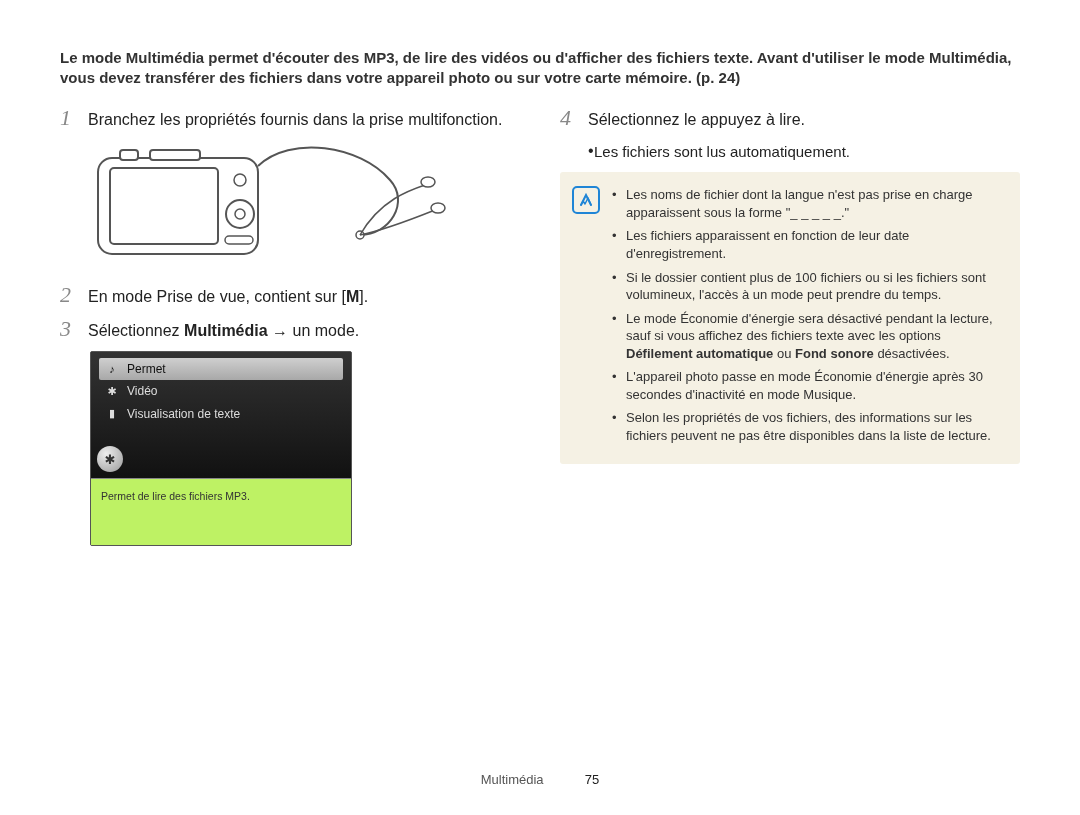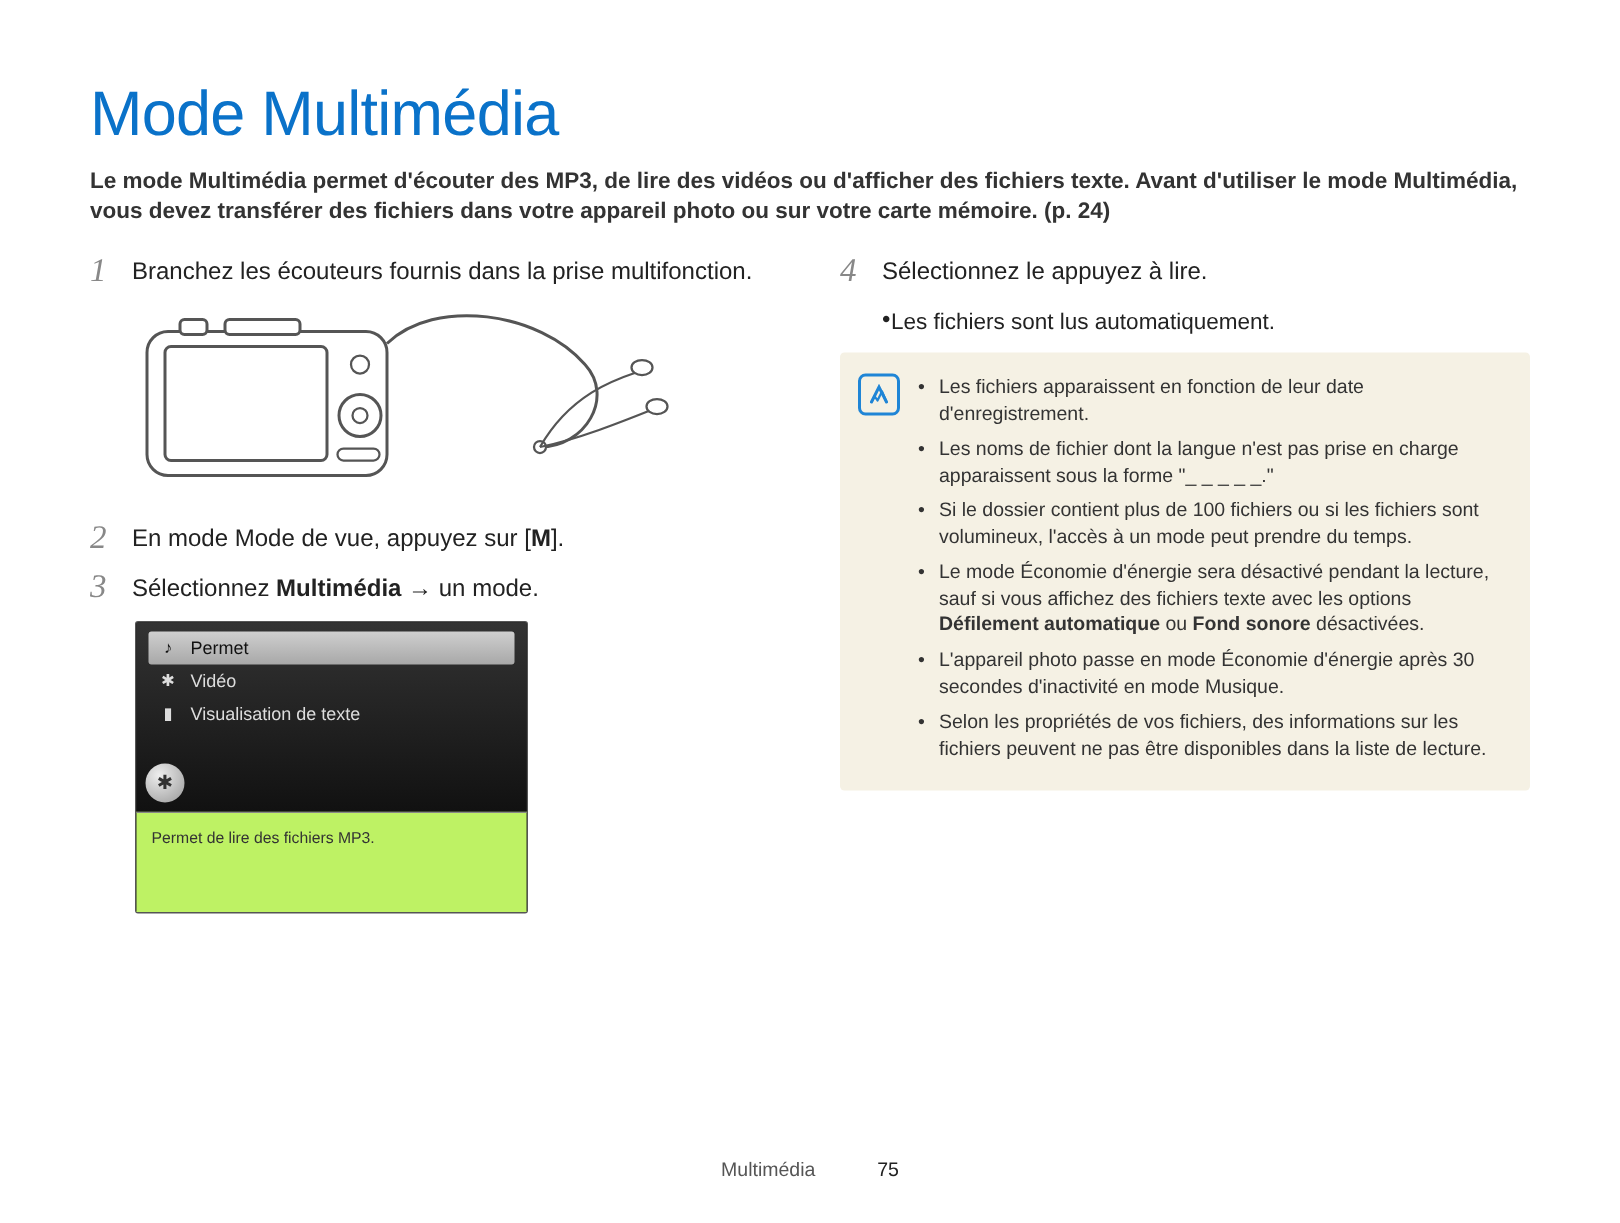--- a/index.html
+++ b/index.html
@@ -197,30 +197,29 @@
   .footer .pagenum {
     color: #222;
     margin-left: 34px;
   }
 </style>
 </head>
 <body>
 
 <div class="page">
 
-  <h1 class="title">Mode Multimédia</h1>
   <div class="intro">Le mode Multimédia permet d'écouter des MP3, de lire des vidéos ou d'afficher des fichiers texte. Avant d'utiliser le mode Multimédia, vous devez transférer des fichiers dans votre appareil photo ou sur votre carte mémoire. (p. 24)</div>
 
   <div class="columns">
 
     <div class="col">
 
       <div class="step">
         <div class="step-num">1</div>
-        <div class="step-text">Branchez les écouteurs fournis dans la prise multifonction.</div>
+        <div class="step-text">Branchez les propriétés fournis dans la prise multifonction.</div>
       </div>
 
       <div class="camera-diag">
         <svg viewBox="0 0 360 130" width="360" height="130">
 
           <rect x="8" y="18" width="160" height="96" rx="14" ry="14" fill="#fff" stroke="#555" stroke-width="2"></rect>
 
           <rect x="30" y="10" width="18" height="10" rx="3" fill="#fff" stroke="#555" stroke-width="2"></rect>
           <rect x="60" y="10" width="50" height="10" rx="3" fill="#fff" stroke="#555" stroke-width="2"></rect>
 
@@ -239,21 +238,21 @@
           <path d="M270 95 C 295 90, 325 78, 345 70" fill="none" stroke="#555" stroke-width="1.5"></path>
 
           <ellipse cx="338" cy="42" rx="7" ry="5" fill="#fff" stroke="#555" stroke-width="1.5"></ellipse>
           <ellipse cx="348" cy="68" rx="7" ry="5" fill="#fff" stroke="#555" stroke-width="1.5"></ellipse>
         </svg>
       </div>
 
       <div class="step">
         <div class="step-num">2</div>
         <div class="step-text">
-          <span>En mode Mode de vue, appuyez sur [</span><span class="bold">M</span><span>].</span>
+          <span>En mode Prise de vue, contient sur [</span><span class="bold">M</span><span>].</span>
         </div>
       </div>
 
       <div class="step">
         <div class="step-num">3</div>
         <div class="step-text">
           <span>Sélectionnez </span><span class="bold">Multimédia</span><span> → un mode.</span>
         </div>
       </div>
 
@@ -291,22 +290,22 @@
       </div>
 
       <div class="notebox">
         <div class="note-icon">
           <svg width="14" height="14" viewBox="0 0 14 14">
             <path d="M2 12 L7 2 L12 12" fill="none" stroke="#1f85d6" stroke-width="2" stroke-linecap="round"></path>
             <path d="M2 12 L4 8 L6 11 L9 5 L12 12" fill="none" stroke="#1f85d6" stroke-width="1.5" stroke-linejoin="round"></path>
           </svg>
         </div>
         <ul>
+          <li>Les noms de fichier dont la langue n'est pas prise en charge apparaissent sous la forme "_ _ _ _ _."</li>
           <li>Les fichiers apparaissent en fonction de leur date d'enregistrement.</li>
-          <li>Les noms de fichier dont la langue n'est pas prise en charge apparaissent sous la forme "_ _ _ _ _."</li>
           <li>Si le dossier contient plus de 100 fichiers ou si les fichiers sont volumineux, l'accès à un mode peut prendre du temps.</li>
           <li>
             <span>Le mode Économie d'énergie sera désactivé pendant la lecture, sauf si vous affichez des fichiers texte avec les options </span><span class="bold">Défilement automatique</span><span> ou </span><span class="bold">Fond sonore</span><span> désactivées.</span>
           </li>
           <li>L'appareil photo passe en mode Économie d'énergie après 30 secondes d'inactivité en mode Musique.</li>
           <li>Selon les propriétés de vos fichiers, des informations sur les fichiers peuvent ne pas être disponibles dans la liste de lecture.</li>
         </ul>
       </div>
 
     </div>

